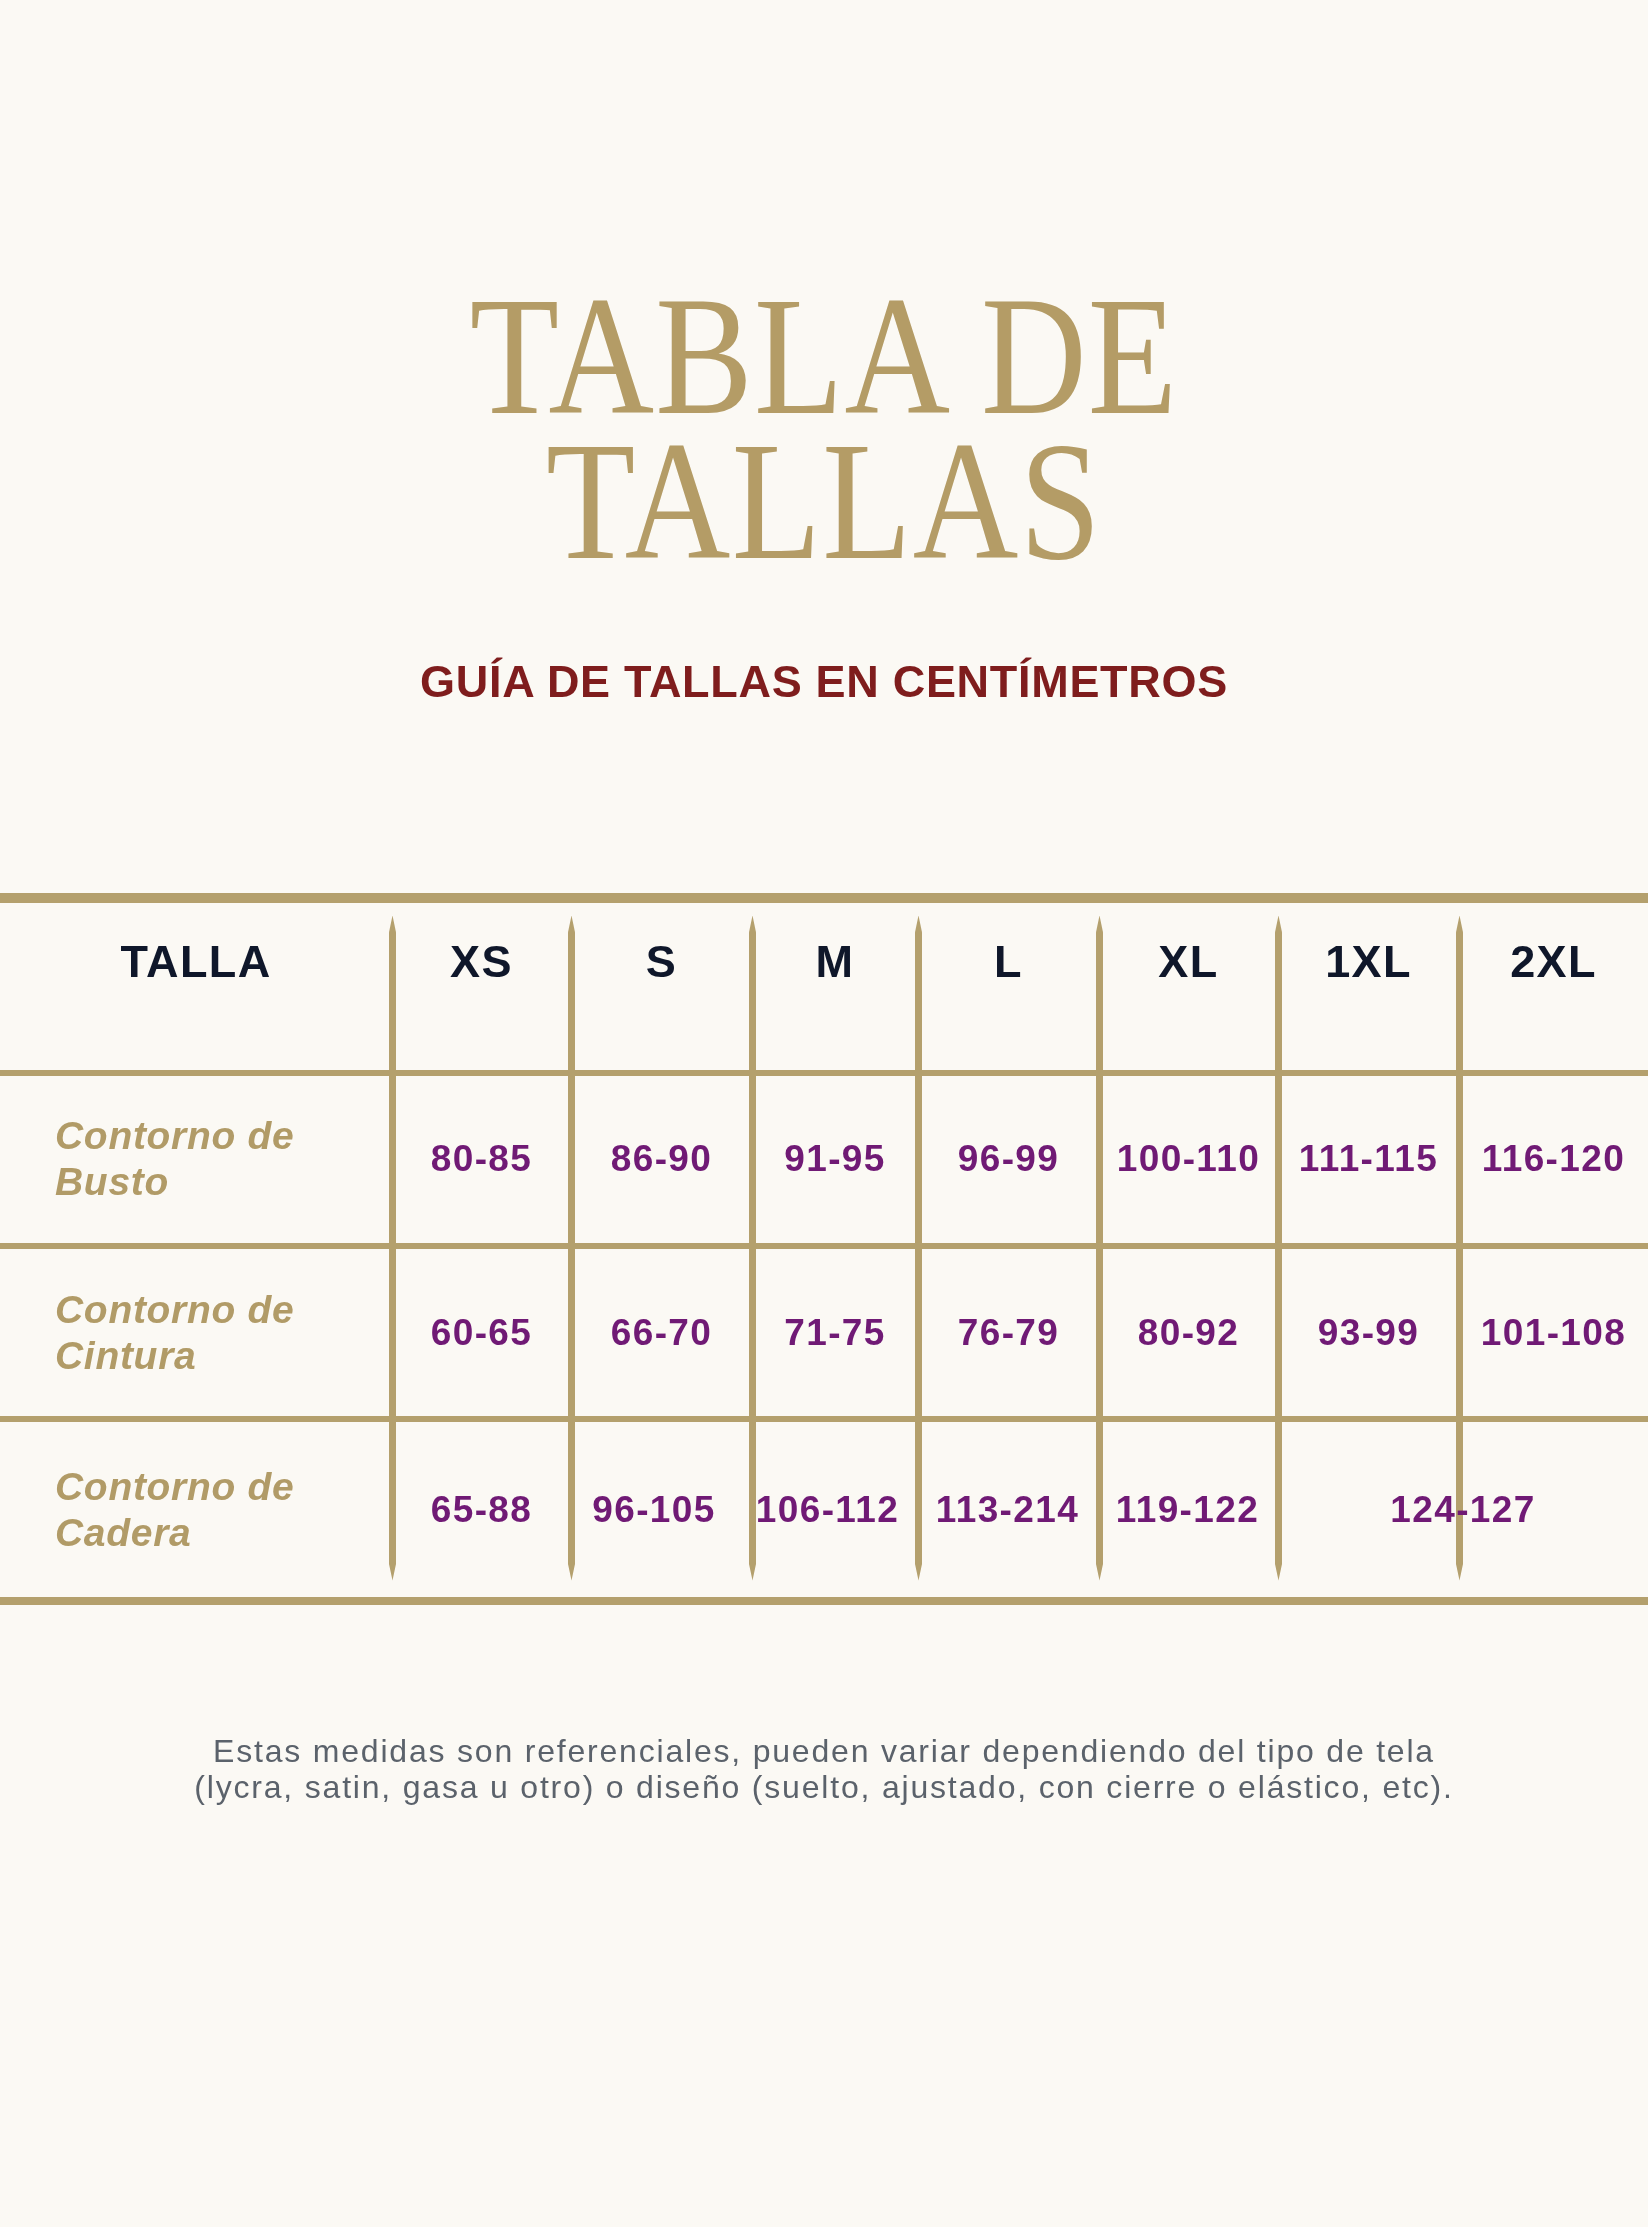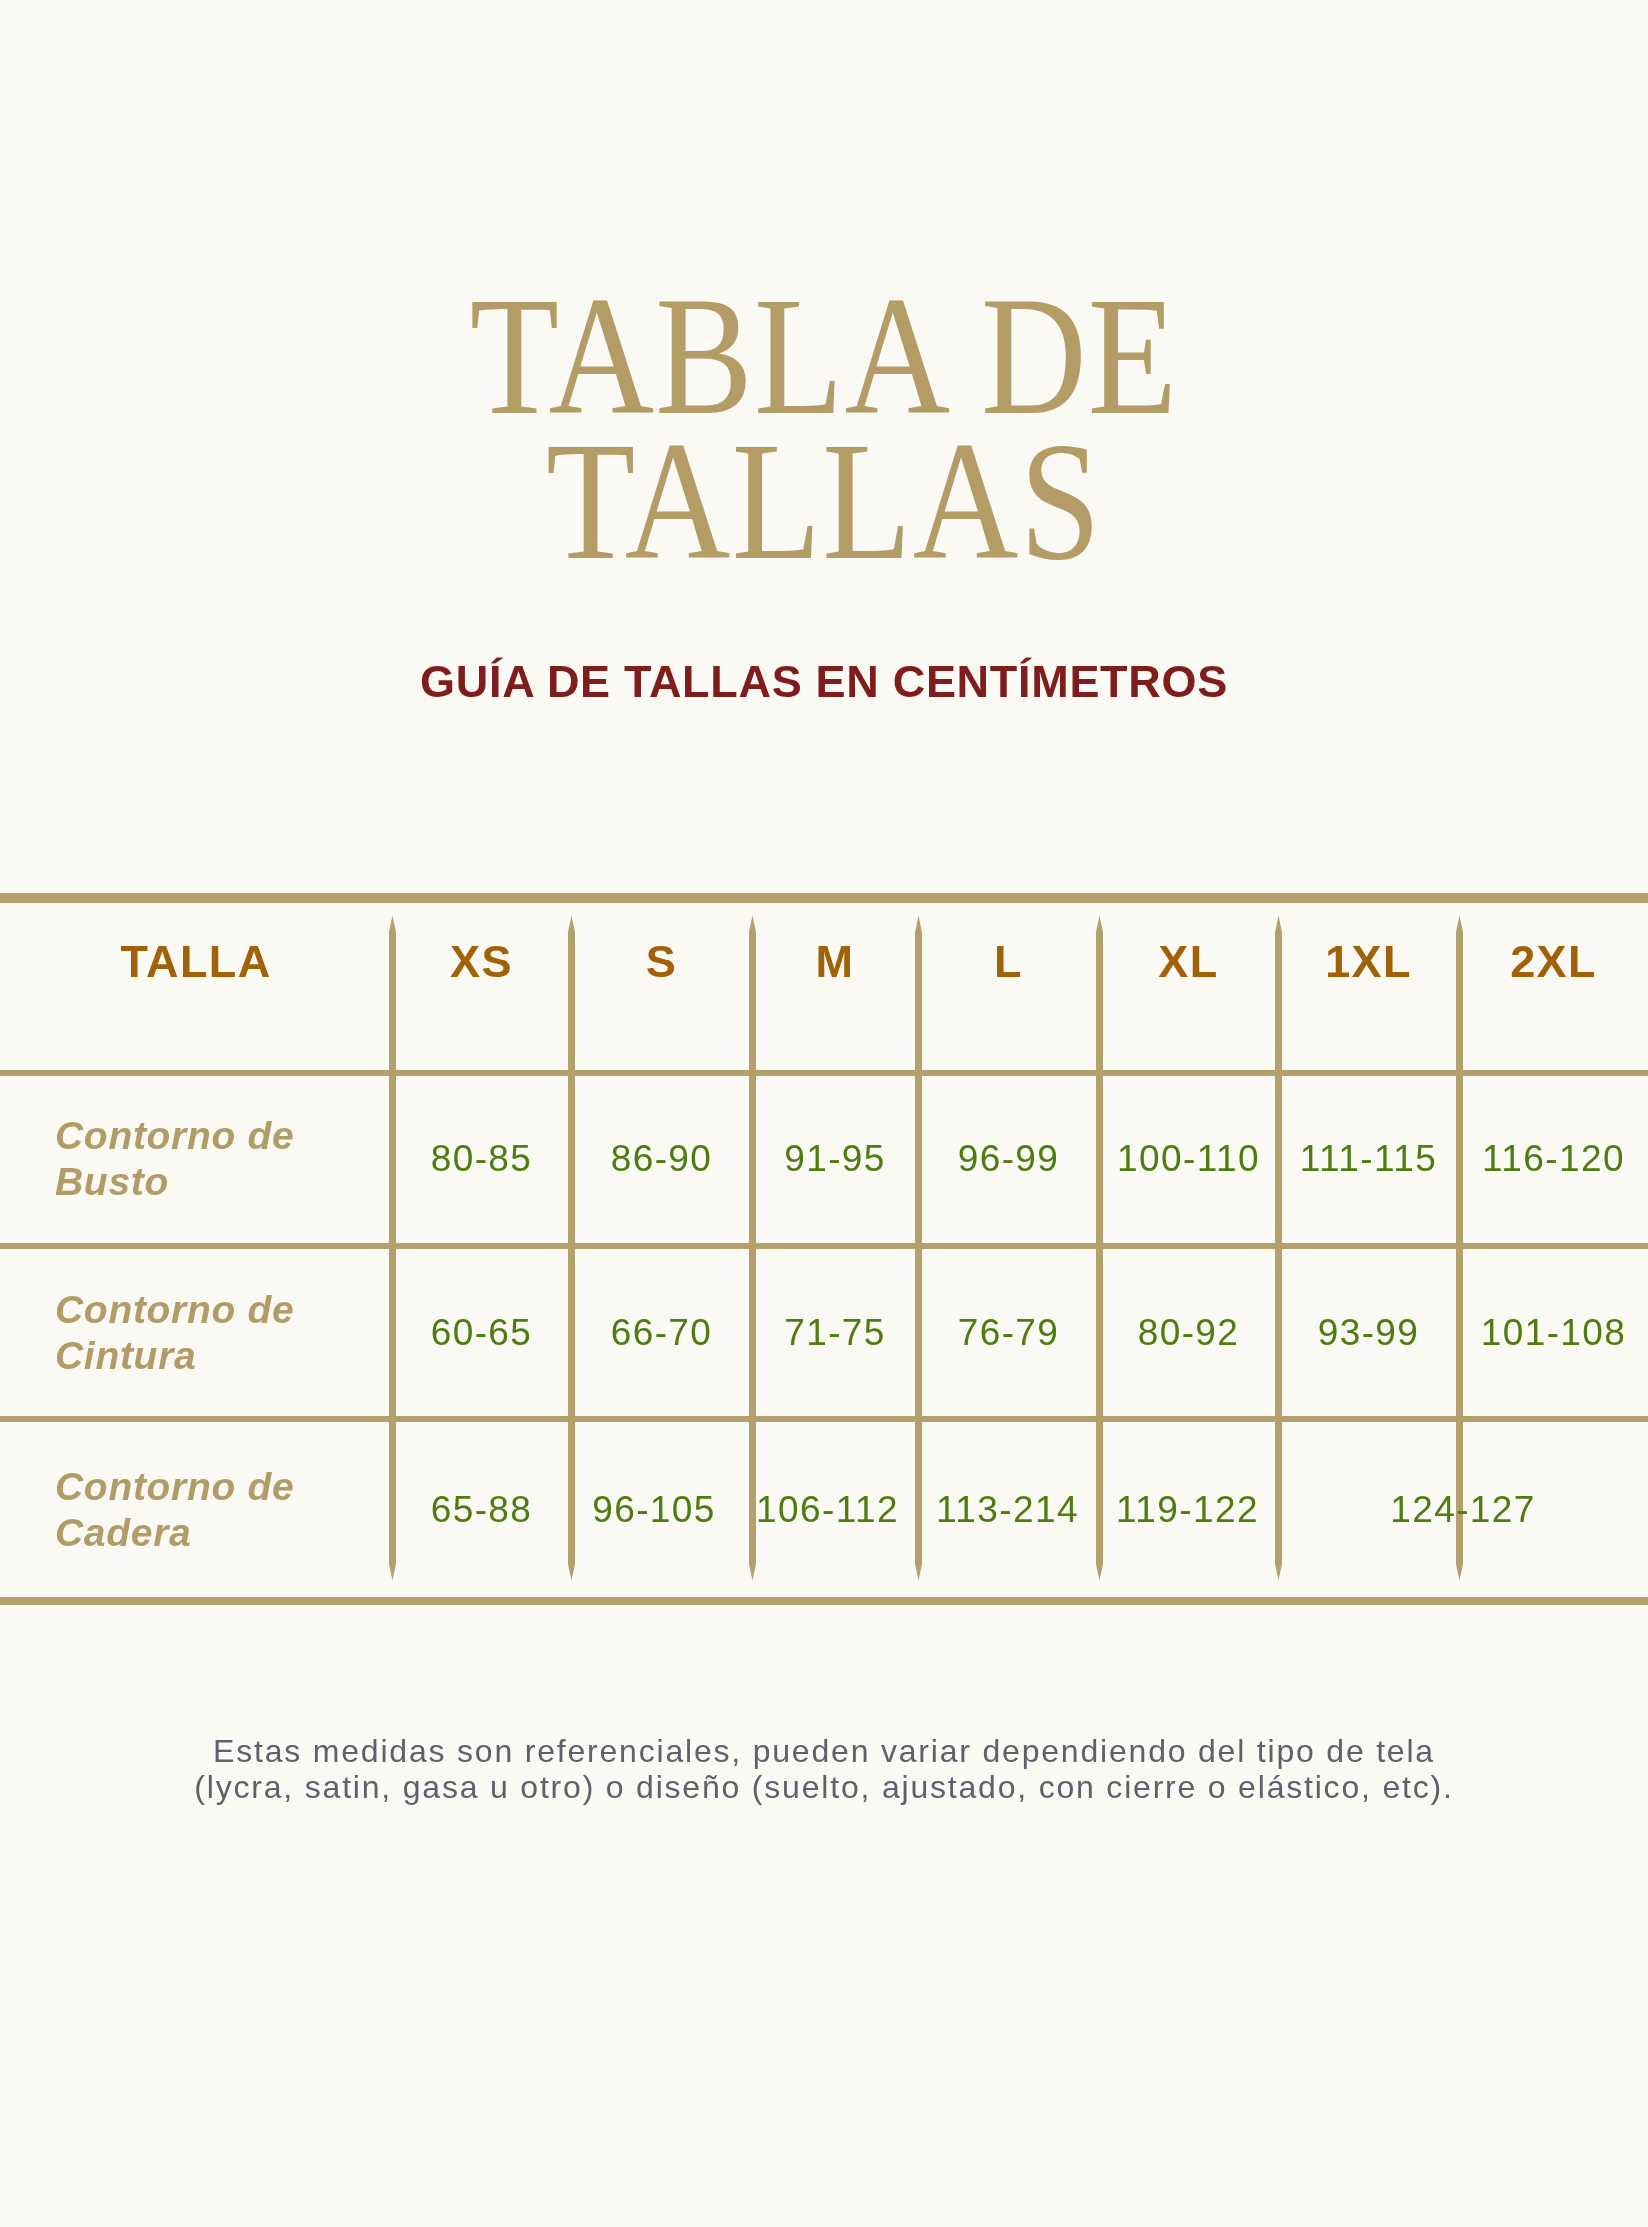--- a/index.html
+++ b/index.html
@@ -55,27 +55,27 @@
   .trow.r1{top:182px;height:168px;}
   .trow.r2{top:356px;height:168px;}
   .trow.r3{top:529px;height:175px;}
   .cell{
     display:flex;align-items:center;justify-content:center;
     box-sizing:border-box;
   }
   .c0{width:392px;} .c1{width:179px;} .c2{width:181px;} .c3{width:166px;}
   .c4{width:181px;} .c5{width:179px;} .c6{width:181px;} .c7{flex:1;}
   .header .cell{
-    color:#a16207;
+    color:#0f172a;
     font-size:45px;font-weight:700;letter-spacing:1.4px;
     padding-bottom:49px;
   }
   .value{
-    color:#4d7c0f;
-    font-size:37px;font-weight:400;letter-spacing:1.4px;text-align:center;
+    color:#701a75;
+    font-size:37px;font-weight:700;letter-spacing:1.4px;text-align:center;
   }
   .rowlabel{
     justify-content:flex-start;
     padding-left:55px;padding-right:32px;
     color:#b19b67;
     font-size:39px;font-weight:700;font-style:italic;
     letter-spacing:0.7px;line-height:1.17;
   }
   
   .footnote{

